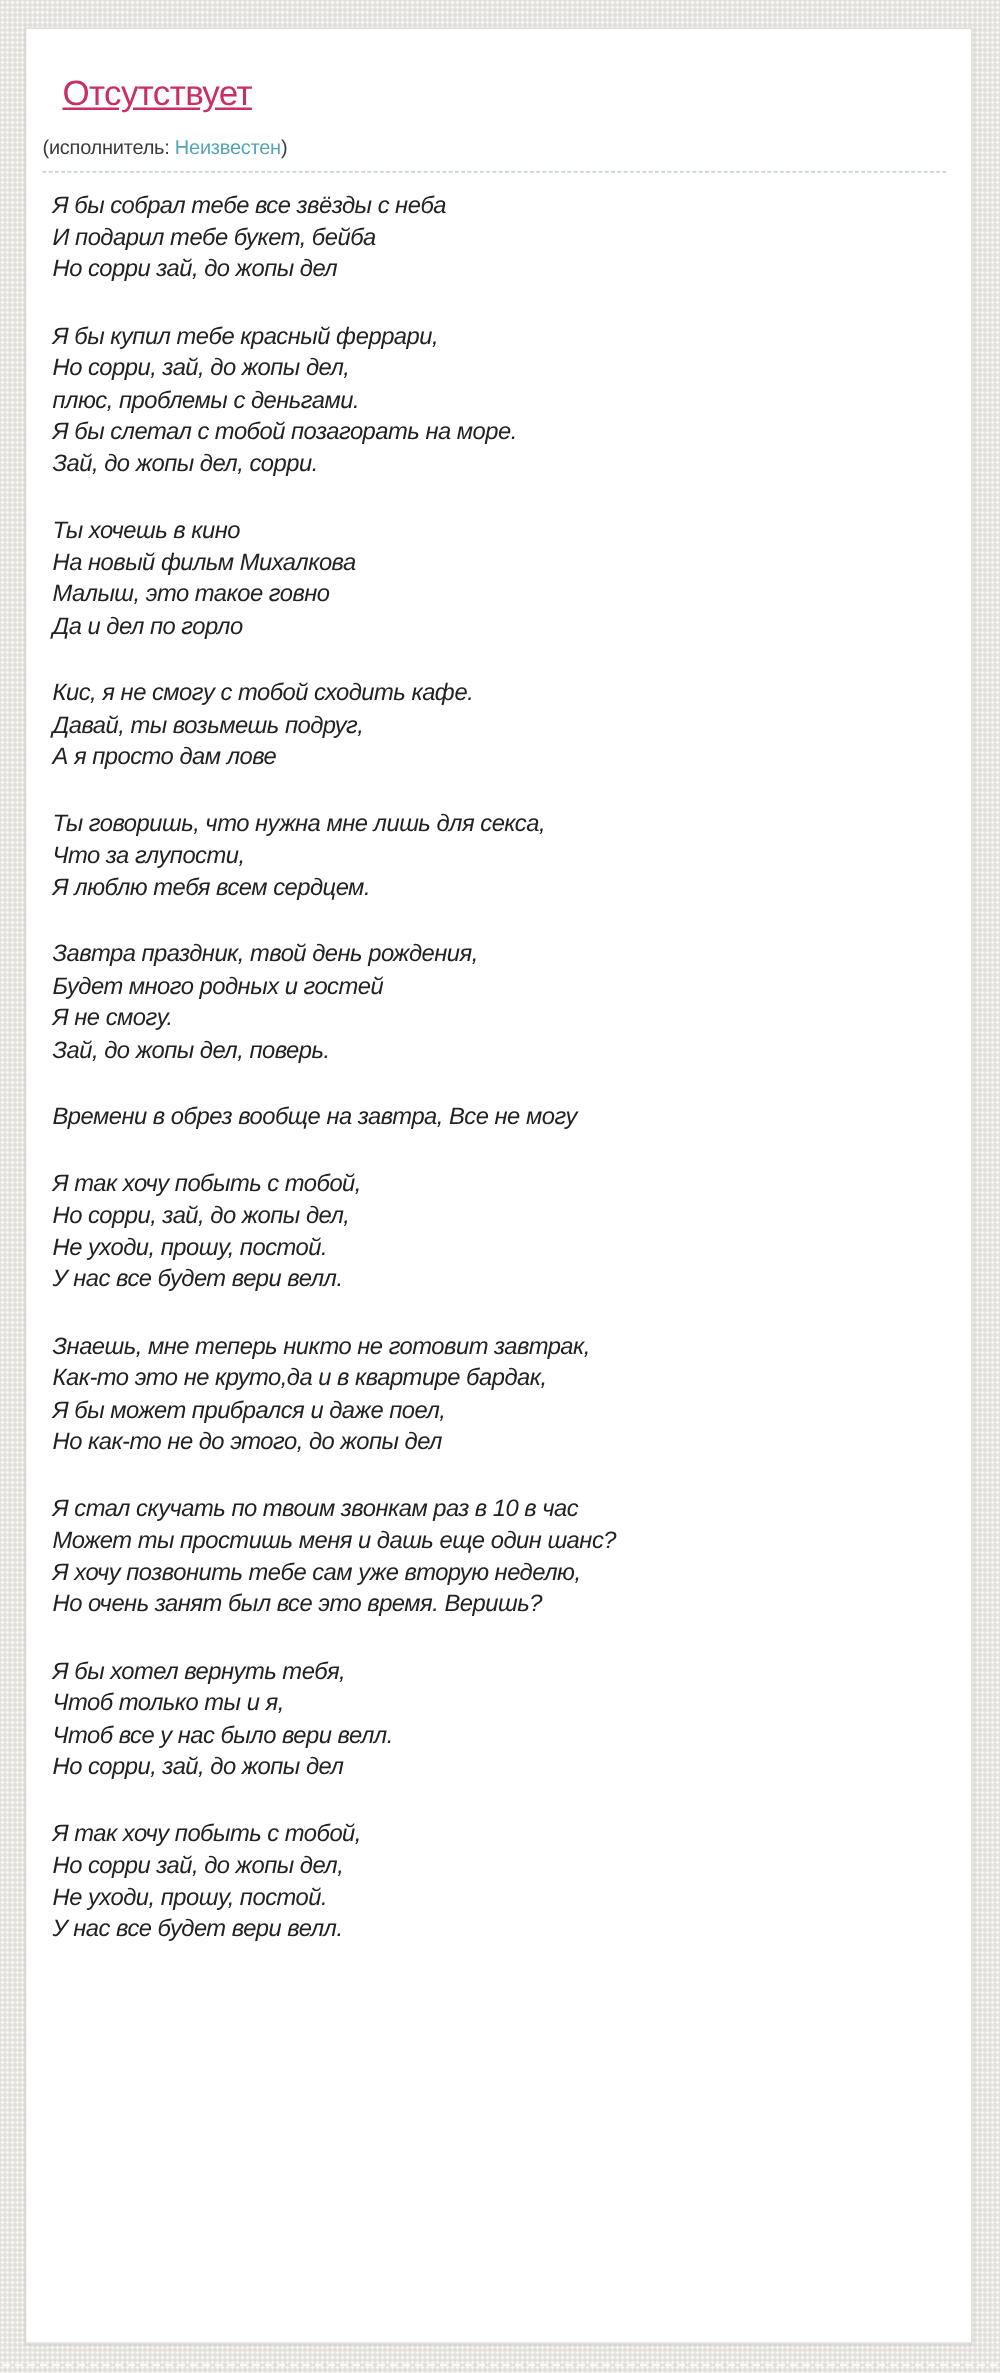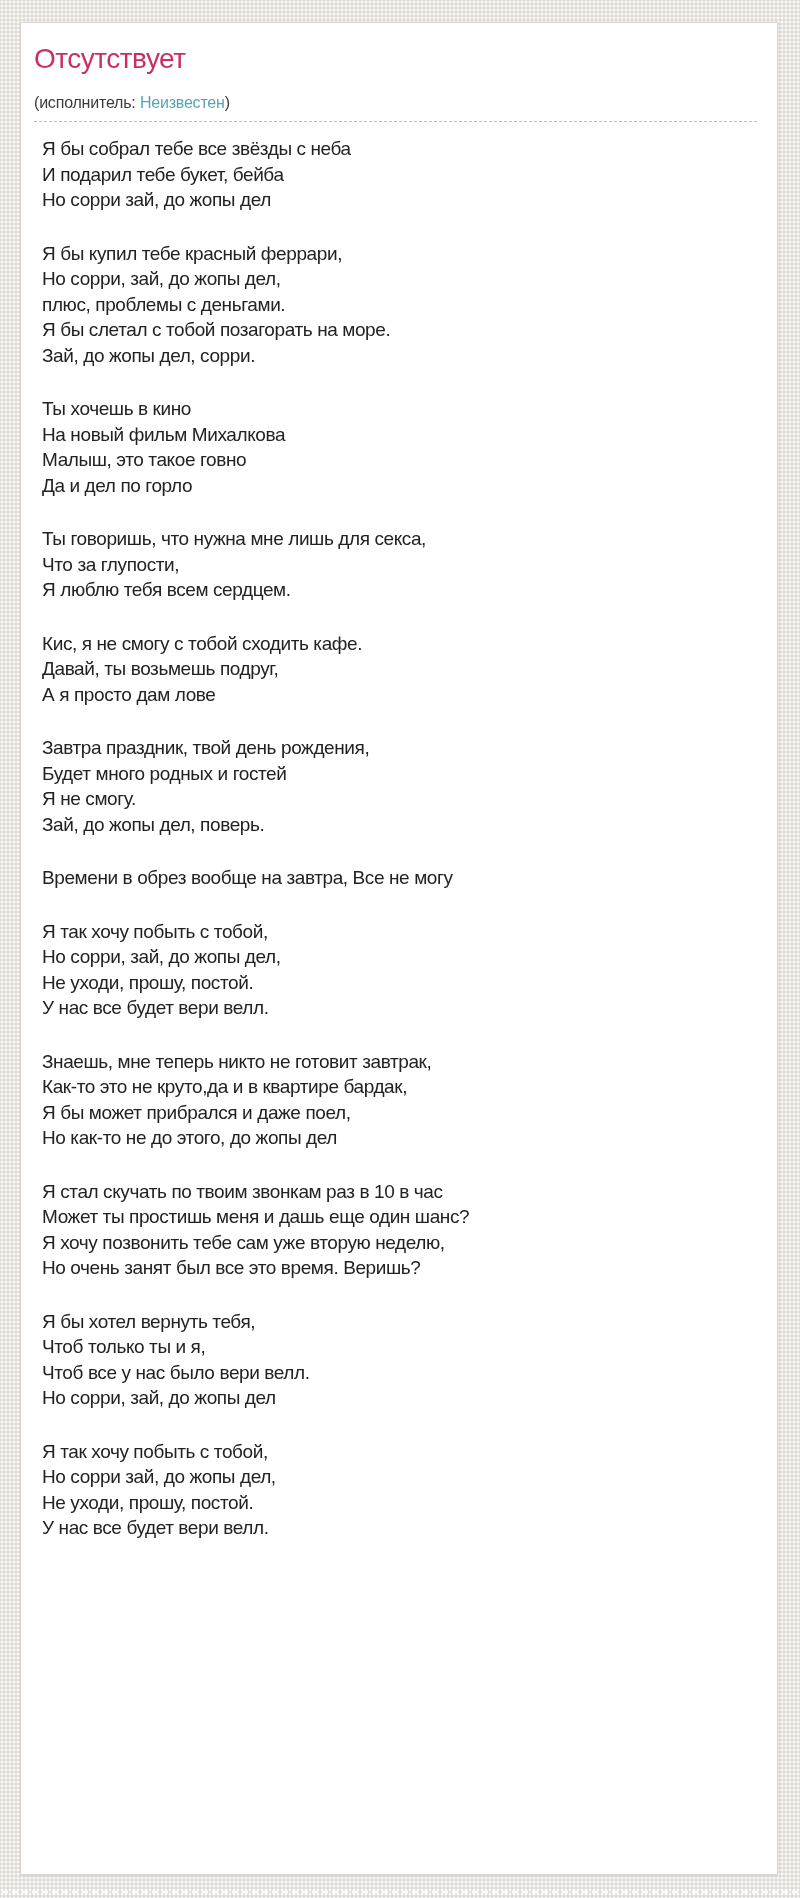--- a/index.html
+++ b/index.html
@@ -32,27 +32,28 @@
     top: 22px;
     width: 758px;
     height: 1853px;
     box-sizing: border-box;
     background: var(--c-card_background, #ffffff);
     border: 1px solid #dad7d2;
     box-shadow: 0 1px 3px rgba(0,0,0,0.07);
     padding: 20px 20px 0 13px;
   }
   .song-title {
-    margin: 0;
+    margin: 16px;
     padding: 0;
     font-size: 28px;
     line-height: 32px;
     font-weight: normal;
     letter-spacing: -0.5px;
     color: var(--c-title, #cb2e60);
+    text-decoration: underline;
   }
   .artist-line {
     margin-top: 18px;
     padding-bottom: 9px;
     font-size: 16px;
     line-height: 19px;
     letter-spacing: -0.2px;
     color: #3b3b3b;
     border-bottom: 1px dashed var(--c-divider, #a9c4d6);
   }
@@ -60,20 +61,21 @@
     color: var(--c-artist_link, #53a5b5);
     text-decoration: none;
     cursor: pointer;
   }
   .lyrics {
     padding: 14px 0 0 8px;
     font-size: 19px;
     line-height: 25.5px;
     letter-spacing: -0.4px;
     color: var(--c-body_text, #222222);
+    font-style: italic;
   }
   .lyrics p {
     margin: 28px 0;
   }
   .lyrics p:first-child {
     margin-top: 0;
   }
 </style>
 </head>
 <body>
@@ -81,22 +83,22 @@
 <div class="card">
   <h1 class="song-title">Отсутствует</h1>
   <div class="artist-line">
     <span>(исполнитель:</span>
     <a class="artist-link">Неизвестен</a><span>)</span>
   </div>
   <div class="lyrics">
       <p>Я бы собрал тебе все звёзды с неба<br>И подарил тебе букет, бейба<br>Но сорри зай, до жопы дел</p>
       <p>Я бы купил тебе красный феррари,<br>Но сорри, зай, до жопы дел,<br>плюс, проблемы с деньгами.<br>Я бы слетал с тобой позагорать на море.<br>Зай, до жопы дел, сорри.</p>
       <p>Ты хочешь в кино<br>На новый фильм Михалкова<br>Малыш, это такое говно<br>Да и дел по горло</p>
+      <p>Кис, я не смогу с тобой сходить кафе.<br>Давай, ты возьмешь подруг,<br>А я просто дам лове</p>
       <p>Ты говоришь, что нужна мне лишь для секса,<br>Что за глупости,<br>Я люблю тебя всем сердцем.</p>
-      <p>Кис, я не смогу с тобой сходить кафе.<br>Давай, ты возьмешь подруг,<br>А я просто дам лове</p>
       <p>Завтра праздник, твой день рождения,<br>Будет много родных и гостей<br>Я не смогу.<br>Зай, до жопы дел, поверь.</p>
       <p>Времени в обрез вообще на завтра, Все не могу</p>
       <p>Я так хочу побыть с тобой,<br>Но сорри, зай, до жопы дел,<br>Не уходи, прошу, постой.<br>У нас все будет вери велл.</p>
       <p>Знаешь, мне теперь никто не готовит завтрак,<br>Как-то это не круто,да и в квартире бардак,<br>Я бы может прибрался и даже поел,<br>Но как-то не до этого, до жопы дел</p>
       <p>Я стал скучать по твоим звонкам раз в 10 в час<br>Может ты простишь меня и дашь еще один шанс?<br>Я хочу позвонить тебе сам уже вторую неделю,<br>Но очень занят был все это время. Веришь?</p>
       <p>Я бы хотел вернуть тебя,<br>Чтоб только ты и я,<br>Чтоб все у нас было вери велл.<br>Но сорри, зай, до жопы дел</p>
       <p>Я так хочу побыть с тобой,<br>Но сорри зай, до жопы дел,<br>Не уходи, прошу, постой.<br>У нас все будет вери велл.</p>
     </div>
 </div>
 

